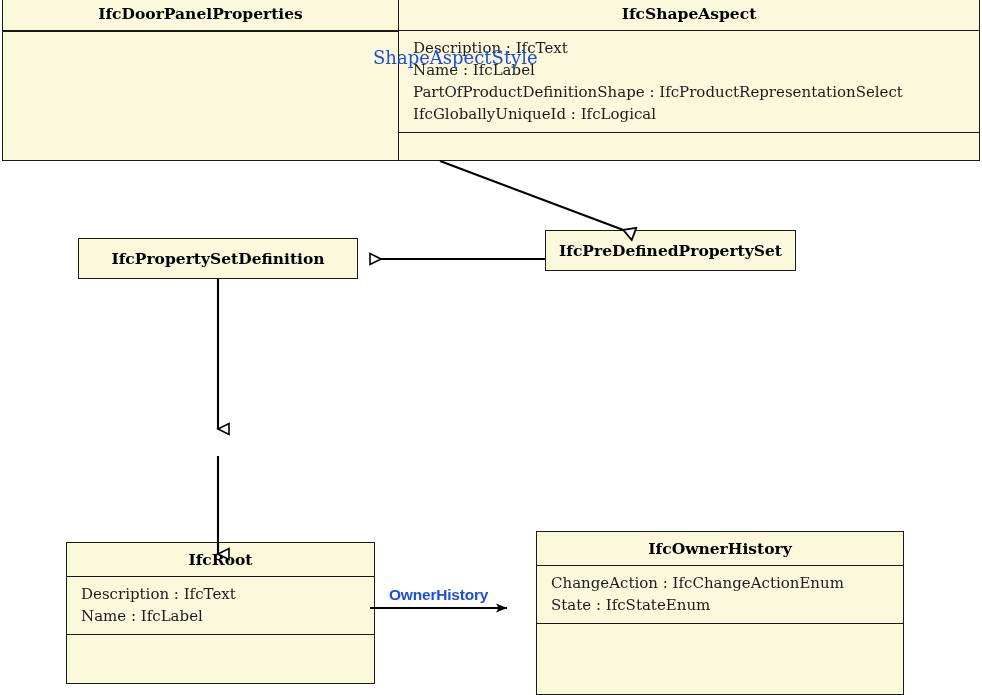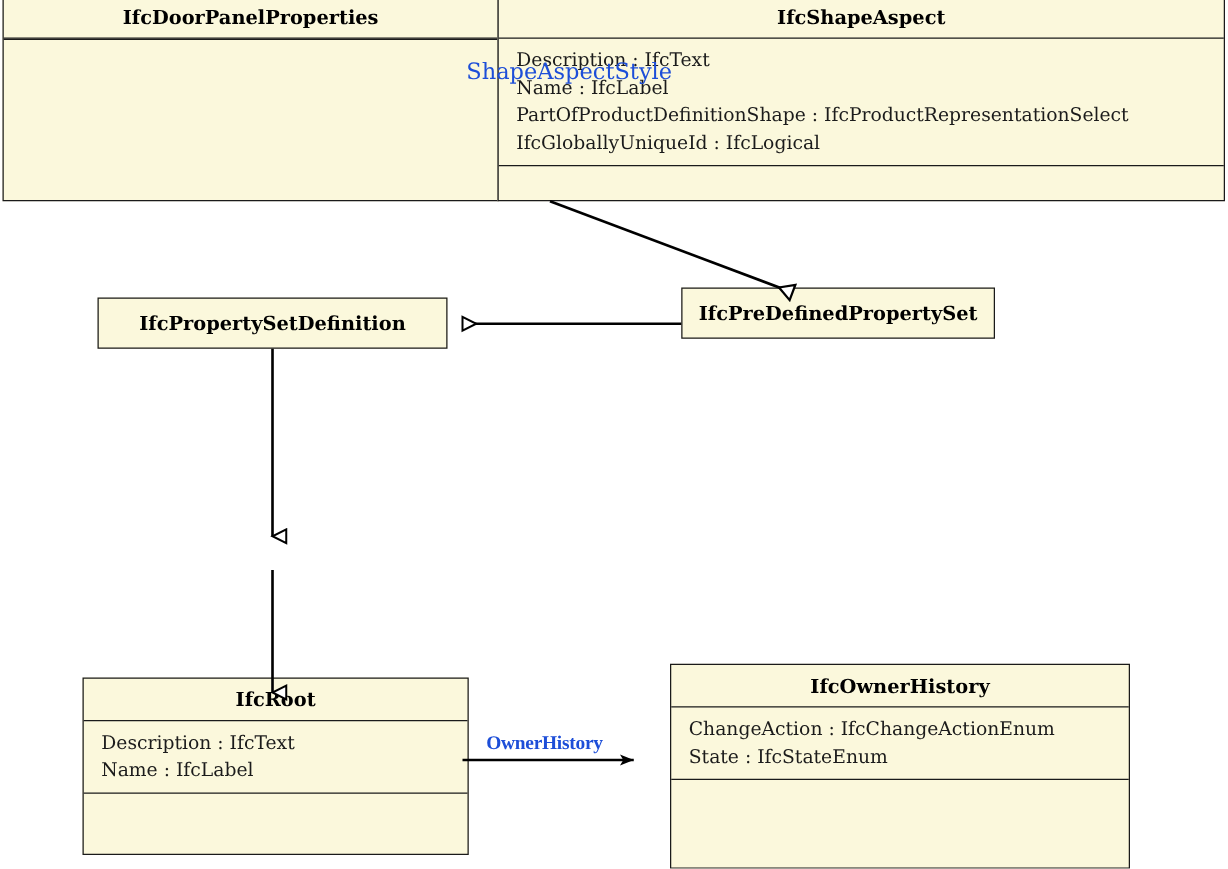--- a/index.html
+++ b/index.html
@@ -124,21 +124,21 @@
   #lbl-shapeaspectstyle {
     left: 373px;
     top: 47px;
     font-size: 18px;
   }
   #lbl-ownerhistory {
     left: 389px;
     top: 586px;
     font-size: 15.5px;
     font-weight: bold;
-    font-family: Liberation Serif, serif;
+    font-family: Liberation Sans, sans-serif;
     letter-spacing: -0.2px;
   }
 </style>
 </head>
 <body>
 
 <div id="canvas">
 
   <svg id="connectors" viewBox="0 0 982 695" width="982" height="695">
     <defs>

